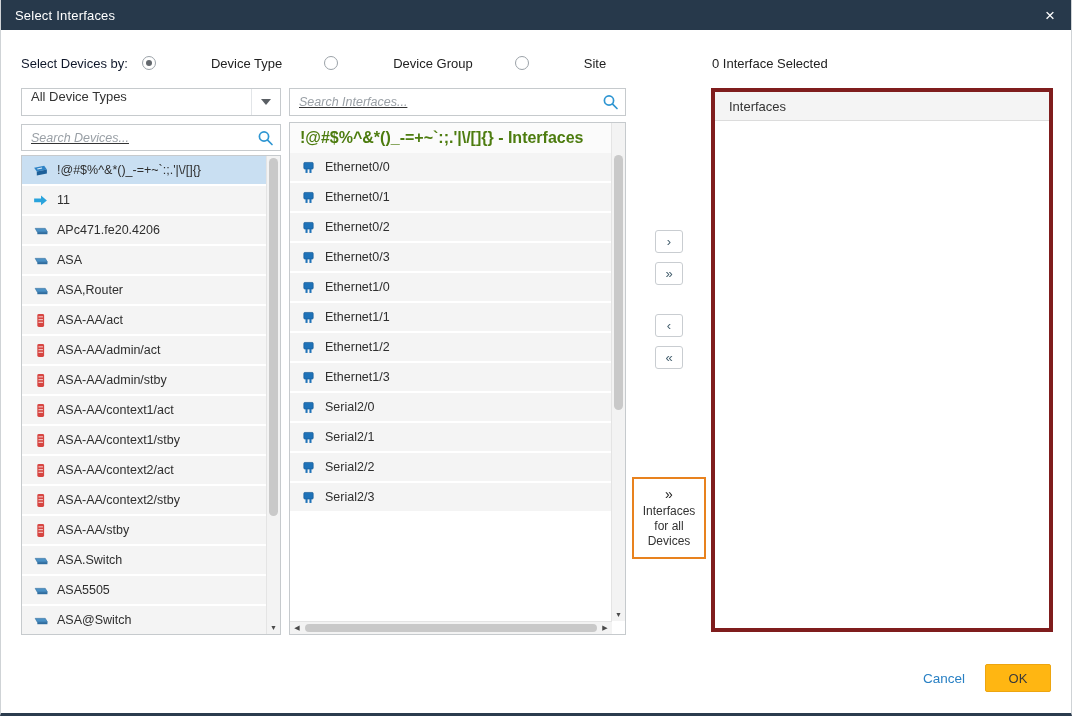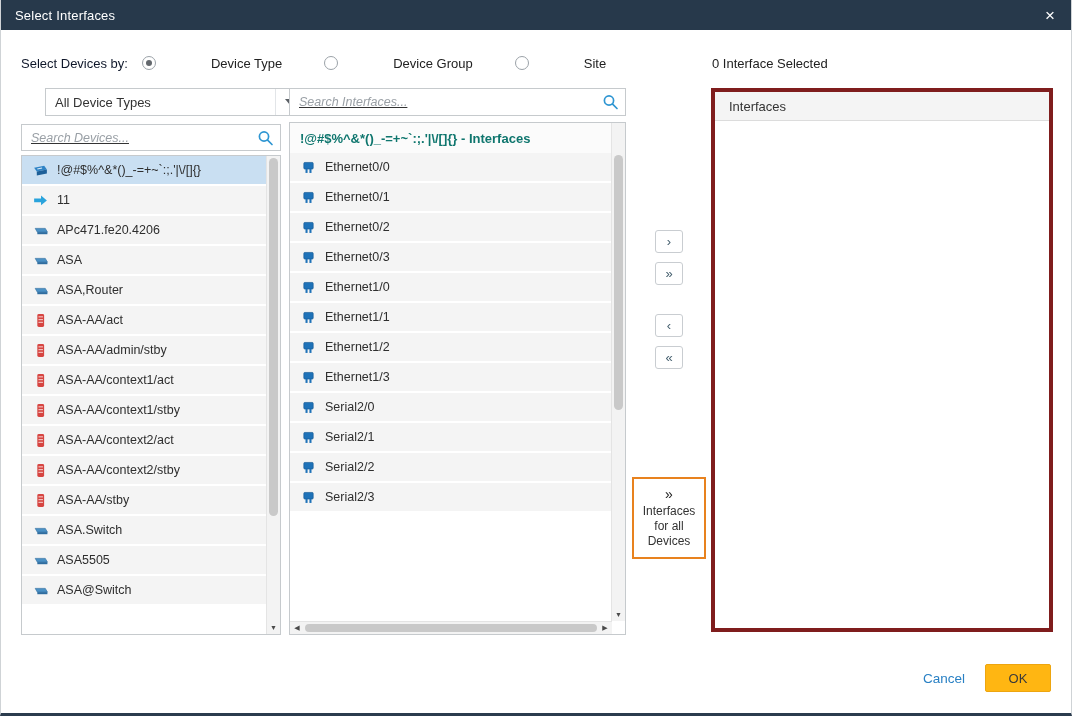--- a/index.html
+++ b/index.html
@@ -28,43 +28,43 @@
   .txt-wrap { position:absolute; }
   .txt-wrap input {
     width:100%; height:100%; border:1px solid #c6cacd; padding:0 30px 0 9px;
     font-family:"Liberation Sans", sans-serif; font-size:12.5px; color:#333; outline:none;text-decoration:underline;
   }
   .txt-wrap input::placeholder { color:#9aa0a6; font-style:italic; }
   .search-icon { position:absolute; right:7px; top:50%; transform:translateY(-50%); width:17px; height:17px; cursor:pointer; }
   
   .dropdown {
     position:absolute; left:20px; top:88px; width:260px; height:28px;
-    border:1px solid #c6cacd; background:#fff; display:flex; align-items:center;
-    padding:0 9px; cursor:pointer;margin-left:24px;
+    border:1px solid #c6cacd; background:#fff; display:flex; align-items:flex-start;
+    padding:0 9px; cursor:pointer;
   }
   .dropdown-value { font-size:13px; color:#333; }
   .dropdown-caret { margin-left:auto; border-left:1px solid #e2e5e8; padding-left:9px; height:100%; display:flex; align-items:center; }
   
   .device-list-box {
     position:absolute; left:20px; top:155px; width:260px; height:480px;
     border:1px solid #c6cacd; background:#fff; overflow:hidden;
   }
   .list-rows { position:absolute; left:0; top:0; right:14px; }
   .list-row { height:28px; margin-bottom:2px; background:#f4f4f4; display:flex; align-items:center; padding:0 8px 0 10px; cursor:pointer; }
   .list-row.selected { background:#c9dff2; }
   .row-icon { width:17px; height:17px; flex:none; margin-right:8px; display:flex; align-items:center; justify-content:center; }
   .row-label { font-size:12.5px; color:#2e2e2e; white-space:nowrap; }
   
   .iface-panel {
     position:absolute; left:288px; top:122px; width:337px; height:513px;
     border:1px solid #c6cacd; background:#fff; overflow:hidden;
   }
   .iface-header {
     height:30px; display:flex; align-items:center; padding:0 10px;
-    background:#fbfbfb; font-size:13px; font-weight:bold; color:#0f766e;
+    background:#fbfbfb; font-size:16px; font-weight:bold; color:#4d7c0f;
     white-space:nowrap; margin-right:13px;
   }
   .iface-rows { position:absolute; left:0; top:30px; right:13px; }
   
   .vscroll { position:absolute; top:0; right:0; bottom:0; width:14px; background:#f3f3f3; border-left:1px solid #e4e4e4; }
   .vscroll .thumb { position:absolute; left:2px; right:2px; background:#c9c9c9; border-radius:5px; }
   .vscroll .arr { position:absolute; left:0; right:0; height:14px; display:flex; align-items:center; justify-content:center; font-size:7px; color:#4a4a4a; cursor:pointer; }
   .hscroll { position:absolute; left:0; right:13px; bottom:0; height:13px; background:#f3f3f3; border-top:1px solid #e4e4e4; }
   .hscroll .thumb { position:absolute; top:2px; bottom:2px; background:#c9c9c9; border-radius:5px; }
   .hscroll .arr { position:absolute; top:0; bottom:0; width:14px; display:flex; align-items:center; justify-content:center; font-size:7px; color:#4a4a4a; cursor:pointer; }
@@ -193,20 +193,31 @@
         <div class="list-row">
     <span class="row-icon">
             <svg width="17" height="17" viewBox="0 0 16 16">
               <rect x="5" y="1.8" width="6.4" height="12.4" rx="1.4" fill="#d64541"></rect>
               <rect x="6.1" y="4" width="4.2" height="1.1" fill="#f3c0be"></rect>
               <rect x="6.1" y="6.6" width="4.2" height="1.1" fill="#f3c0be"></rect>
               <rect x="6.1" y="9.2" width="4.2" height="1.1" fill="#f3c0be"></rect>
             </svg>
           </span>
     <span class="row-label">ASA-AA/act</span>
+  </div>
+        <div class="list-row">
+    <span class="row-icon">
+            <svg width="17" height="17" viewBox="0 0 16 16">
+              <rect x="5" y="1.8" width="6.4" height="12.4" rx="1.4" fill="#d64541"></rect>
+              <rect x="6.1" y="4" width="4.2" height="1.1" fill="#f3c0be"></rect>
+              <rect x="6.1" y="6.6" width="4.2" height="1.1" fill="#f3c0be"></rect>
+              <rect x="6.1" y="9.2" width="4.2" height="1.1" fill="#f3c0be"></rect>
+            </svg>
+          </span>
+    <span class="row-label">ASA-AA/admin/act</span>
   </div>
         <div class="list-row">
     <span class="row-icon">
             <svg width="17" height="17" viewBox="0 0 16 16">
               <rect x="5" y="1.8" width="6.4" height="12.4" rx="1.4" fill="#d64541"></rect>
               <rect x="6.1" y="4" width="4.2" height="1.1" fill="#f3c0be"></rect>
               <rect x="6.1" y="6.6" width="4.2" height="1.1" fill="#f3c0be"></rect>
               <rect x="6.1" y="9.2" width="4.2" height="1.1" fill="#f3c0be"></rect>
             </svg>
           </span>

